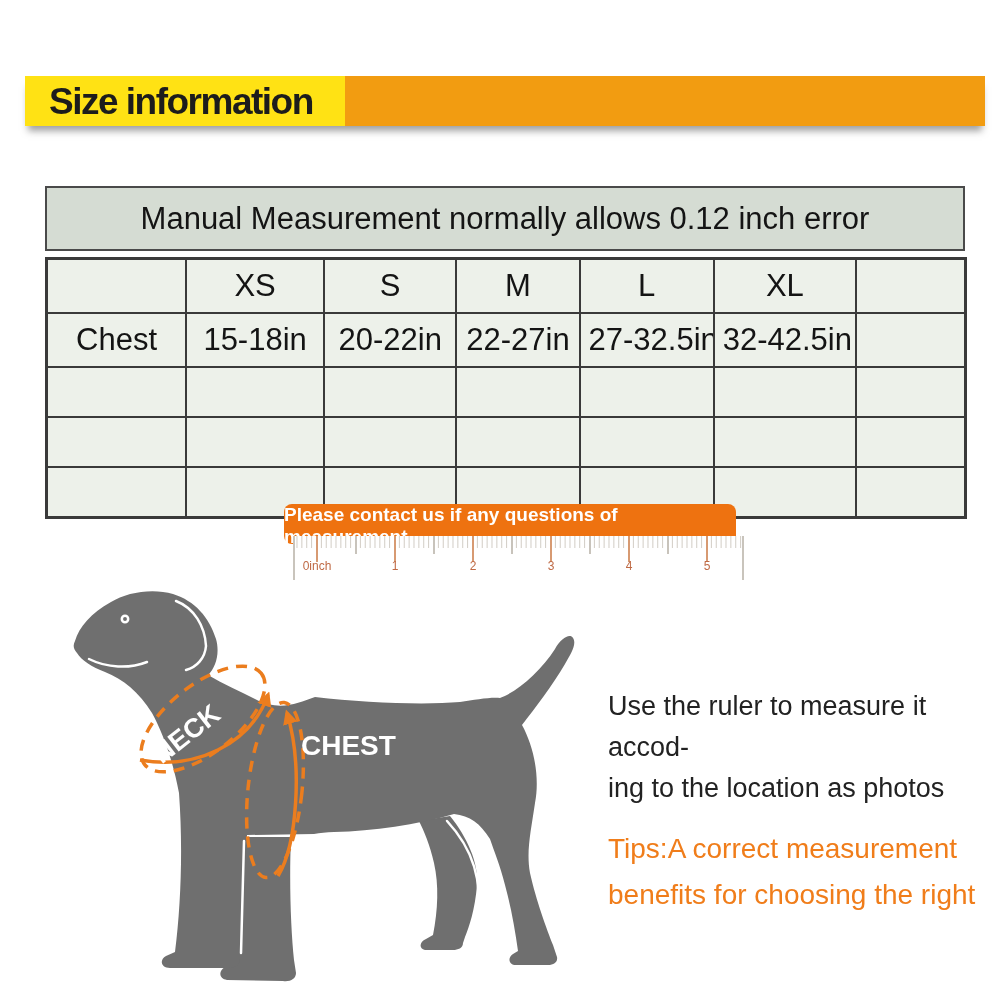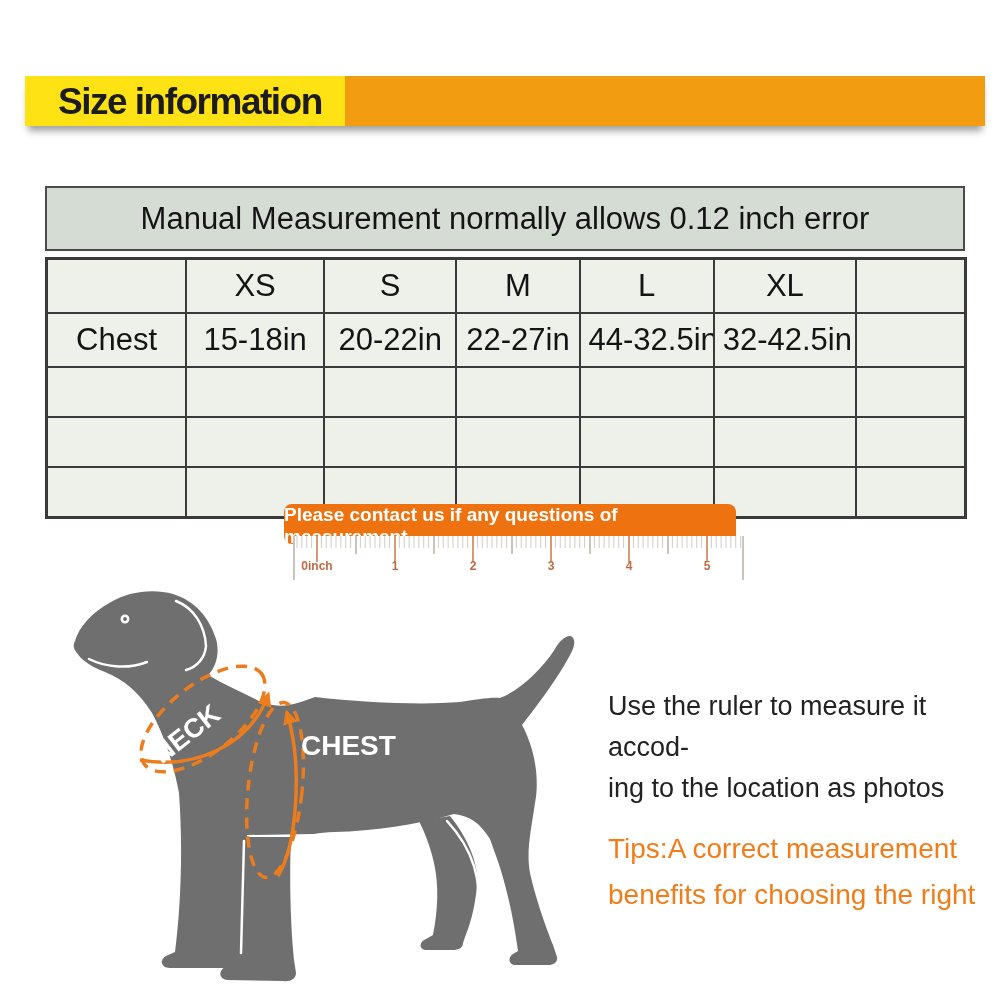--- a/index.html
+++ b/index.html
@@ -11,21 +11,21 @@
   
   .banner{
     position:absolute;left:25px;top:76px;width:960px;height:50px;
     background:#F29C11;
     box-shadow:0 8px 7px -3px rgba(110,110,110,.65);
   }
   .banner .yellow{
     position:absolute;left:0;top:0;width:320px;height:50px;background:#FFE214;
   }
   .banner .title{
-    position:absolute;left:33px;top:5px;
+    position:absolute;left:24px;top:5px;
     font-size:37px;font-weight:700;letter-spacing:-1.5px;color:#1c1c1c;
   }
   
   .note-bar{
     position:absolute;left:45px;top:186px;width:916px;height:61px;
     background:#D5DCD3;border:2px solid #4a4a4a;
     display:flex;align-items:center;justify-content:center;
     font-size:31px;color:#141414;
   }
   
@@ -54,21 +54,21 @@
     background-image:
       linear-gradient(90deg,#d79a72 0 2px,transparent 2px),
       linear-gradient(90deg,#c8c3bb 0 2px,transparent 2px),
       linear-gradient(90deg,#d0cbc3 0 1px,transparent 1px);
     background-size:78px 26px,39px 18px,4.875px 12px;
     background-position:21px 0,21px 0,21px 0;
     background-repeat:repeat-x;
   }
   .ruler .num{
     position:absolute;top:23px;transform:translateX(-50%);
-    font-size:12px;color:#bf6a45;font-weight:700;text-align:right;
+    font-size:12px;color:#bf6a45;font-weight:400;text-align:right;
   }
   .rl0{left:22px}.rl1{left:100px}.rl2{left:178px}.rl3{left:256px}.rl4{left:334px}.rl5{left:412px}
   
   .dog-wrap{position:absolute;left:35px;top:585px;width:580px;height:415px;}
   
   .methods{position:absolute;left:608px;top:666px;width:392px;}
   .methods .head{font-size:41px;line-height:45px;color:#1b1b1b;}
   .methods .body{margin-top:20px;font-size:27px;line-height:41px;color:#222222;}
   .methods .tips{margin-top:17px;font-size:28px;line-height:46px;color:#F07D1A;}
 </style>
@@ -102,21 +102,21 @@
     <td>M</td>
     <td>L</td>
     <td>XL</td>
     <td></td>
   </tr>
   <tr style="height:47px">
     <td>Chest</td>
     <td>15-18in</td>
     <td>20-22in</td>
     <td>22-27in</td>
-    <td>44-32.5in</td>
+    <td>27-32.5in</td>
     <td>32-42.5in</td>
     <td></td>
   </tr>
   <tr style="height:50px">
     <td></td>
     <td></td>
     <td></td>
     <td></td>
     <td></td>
     <td></td>

